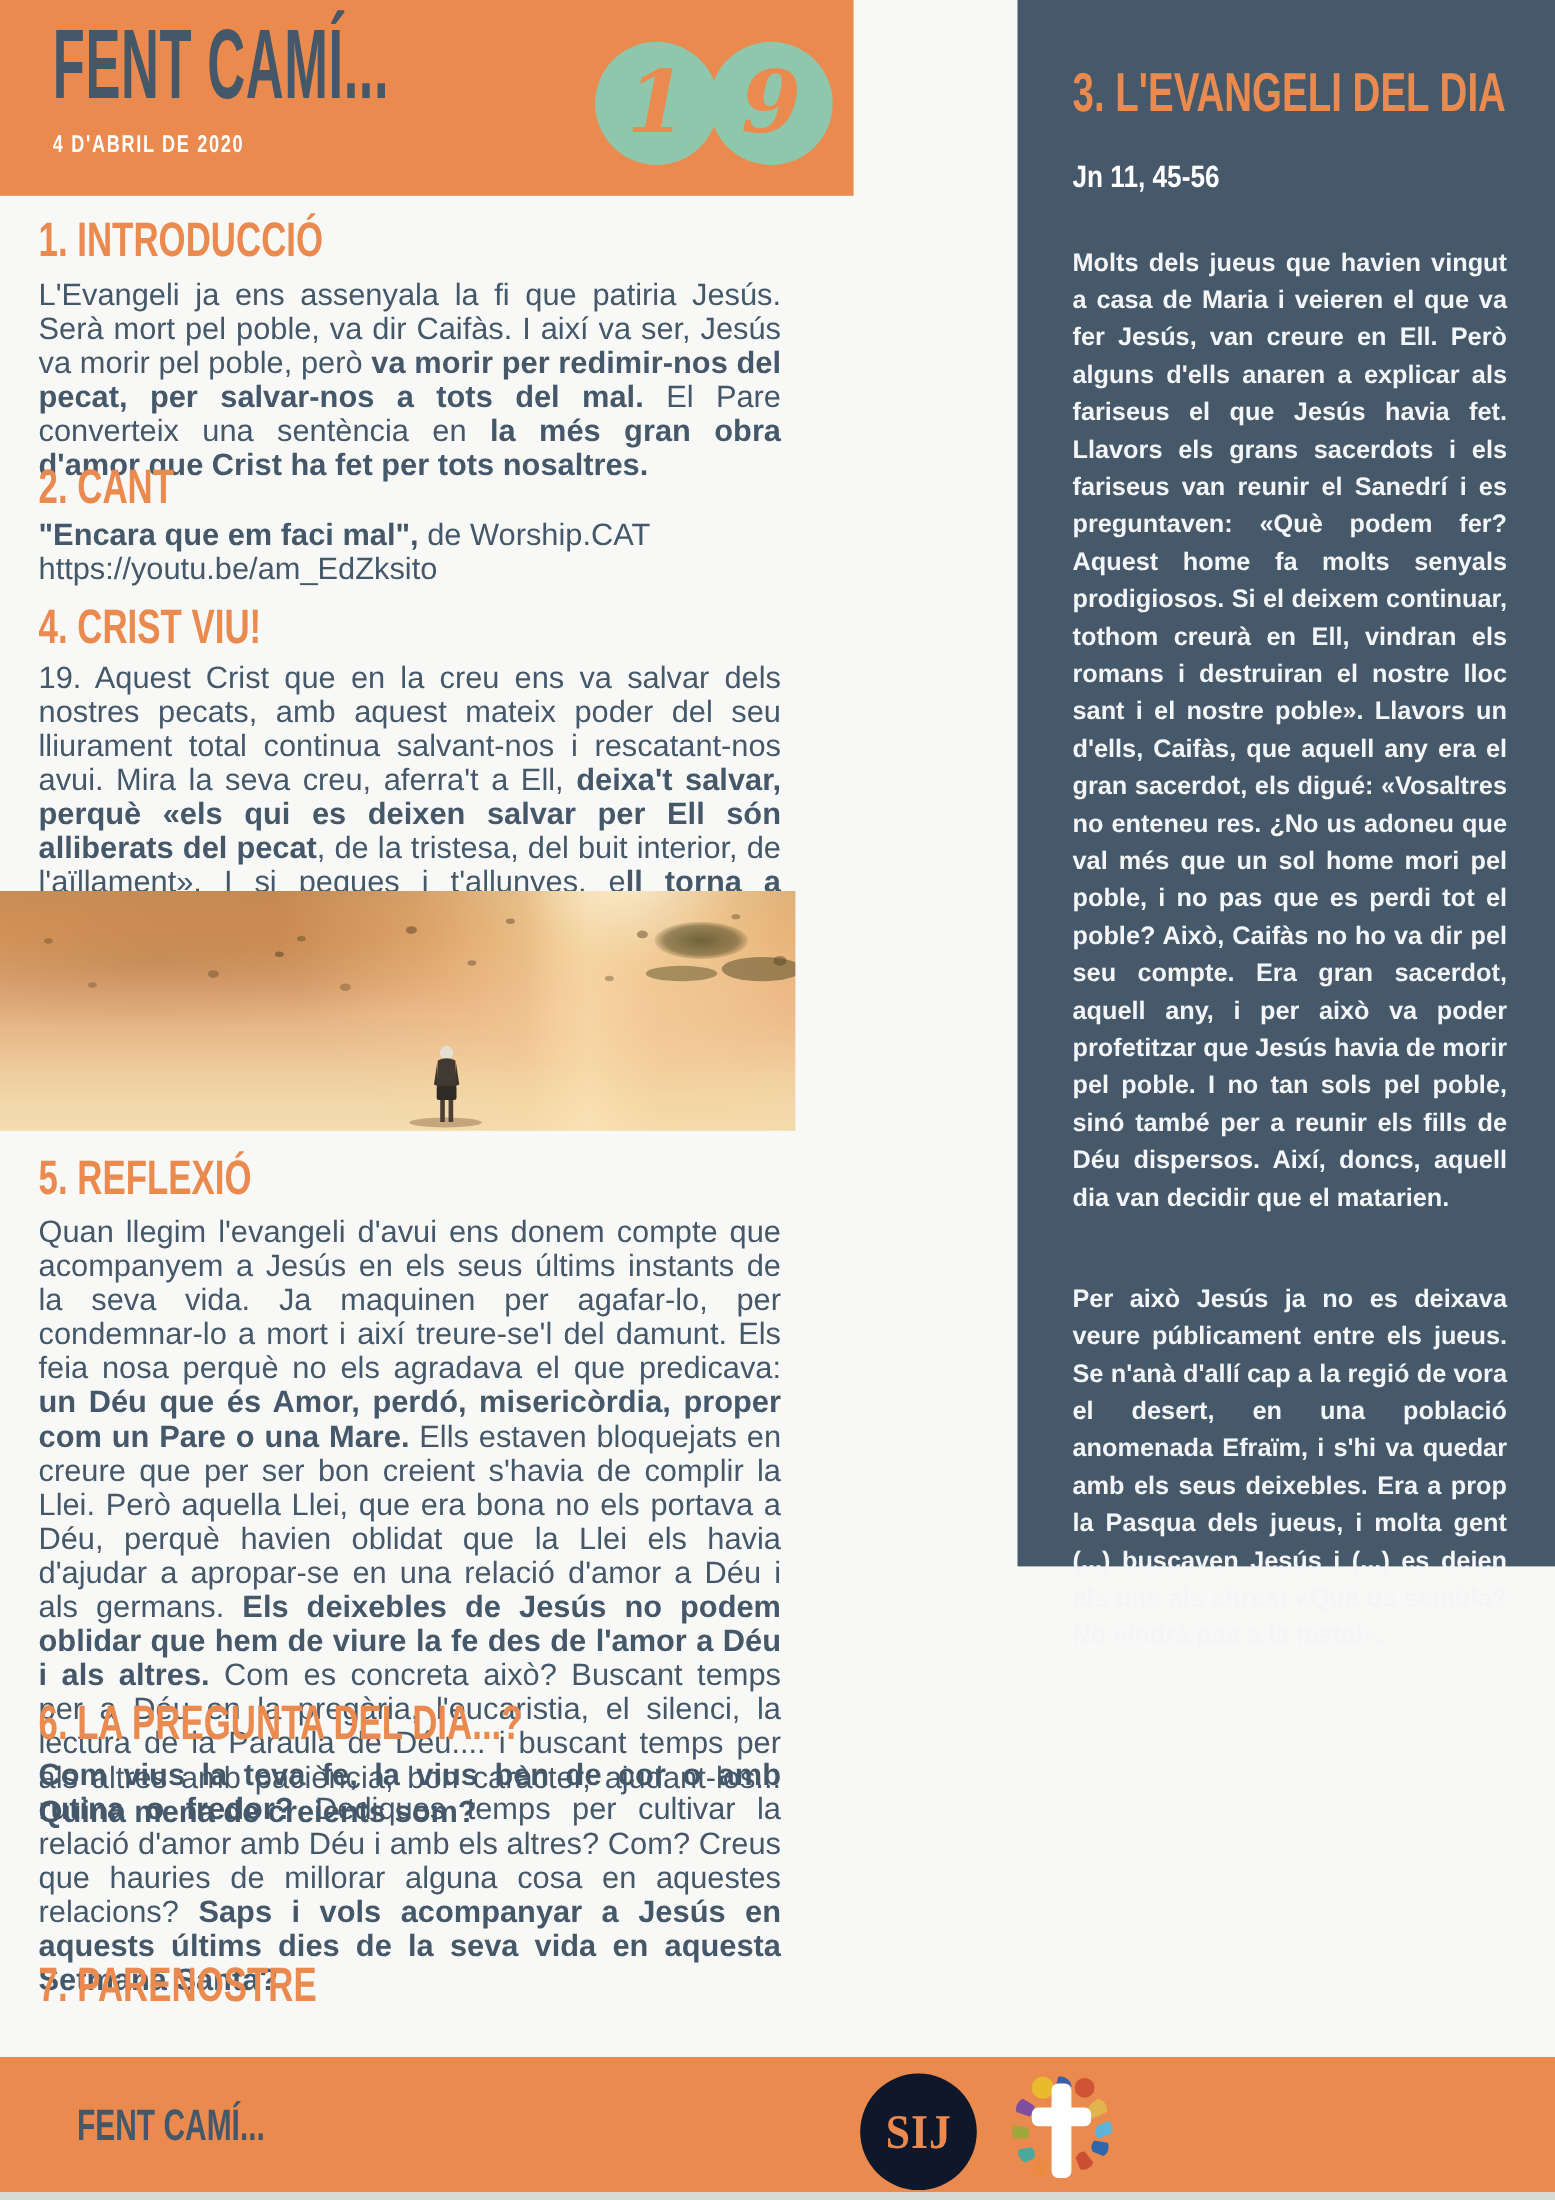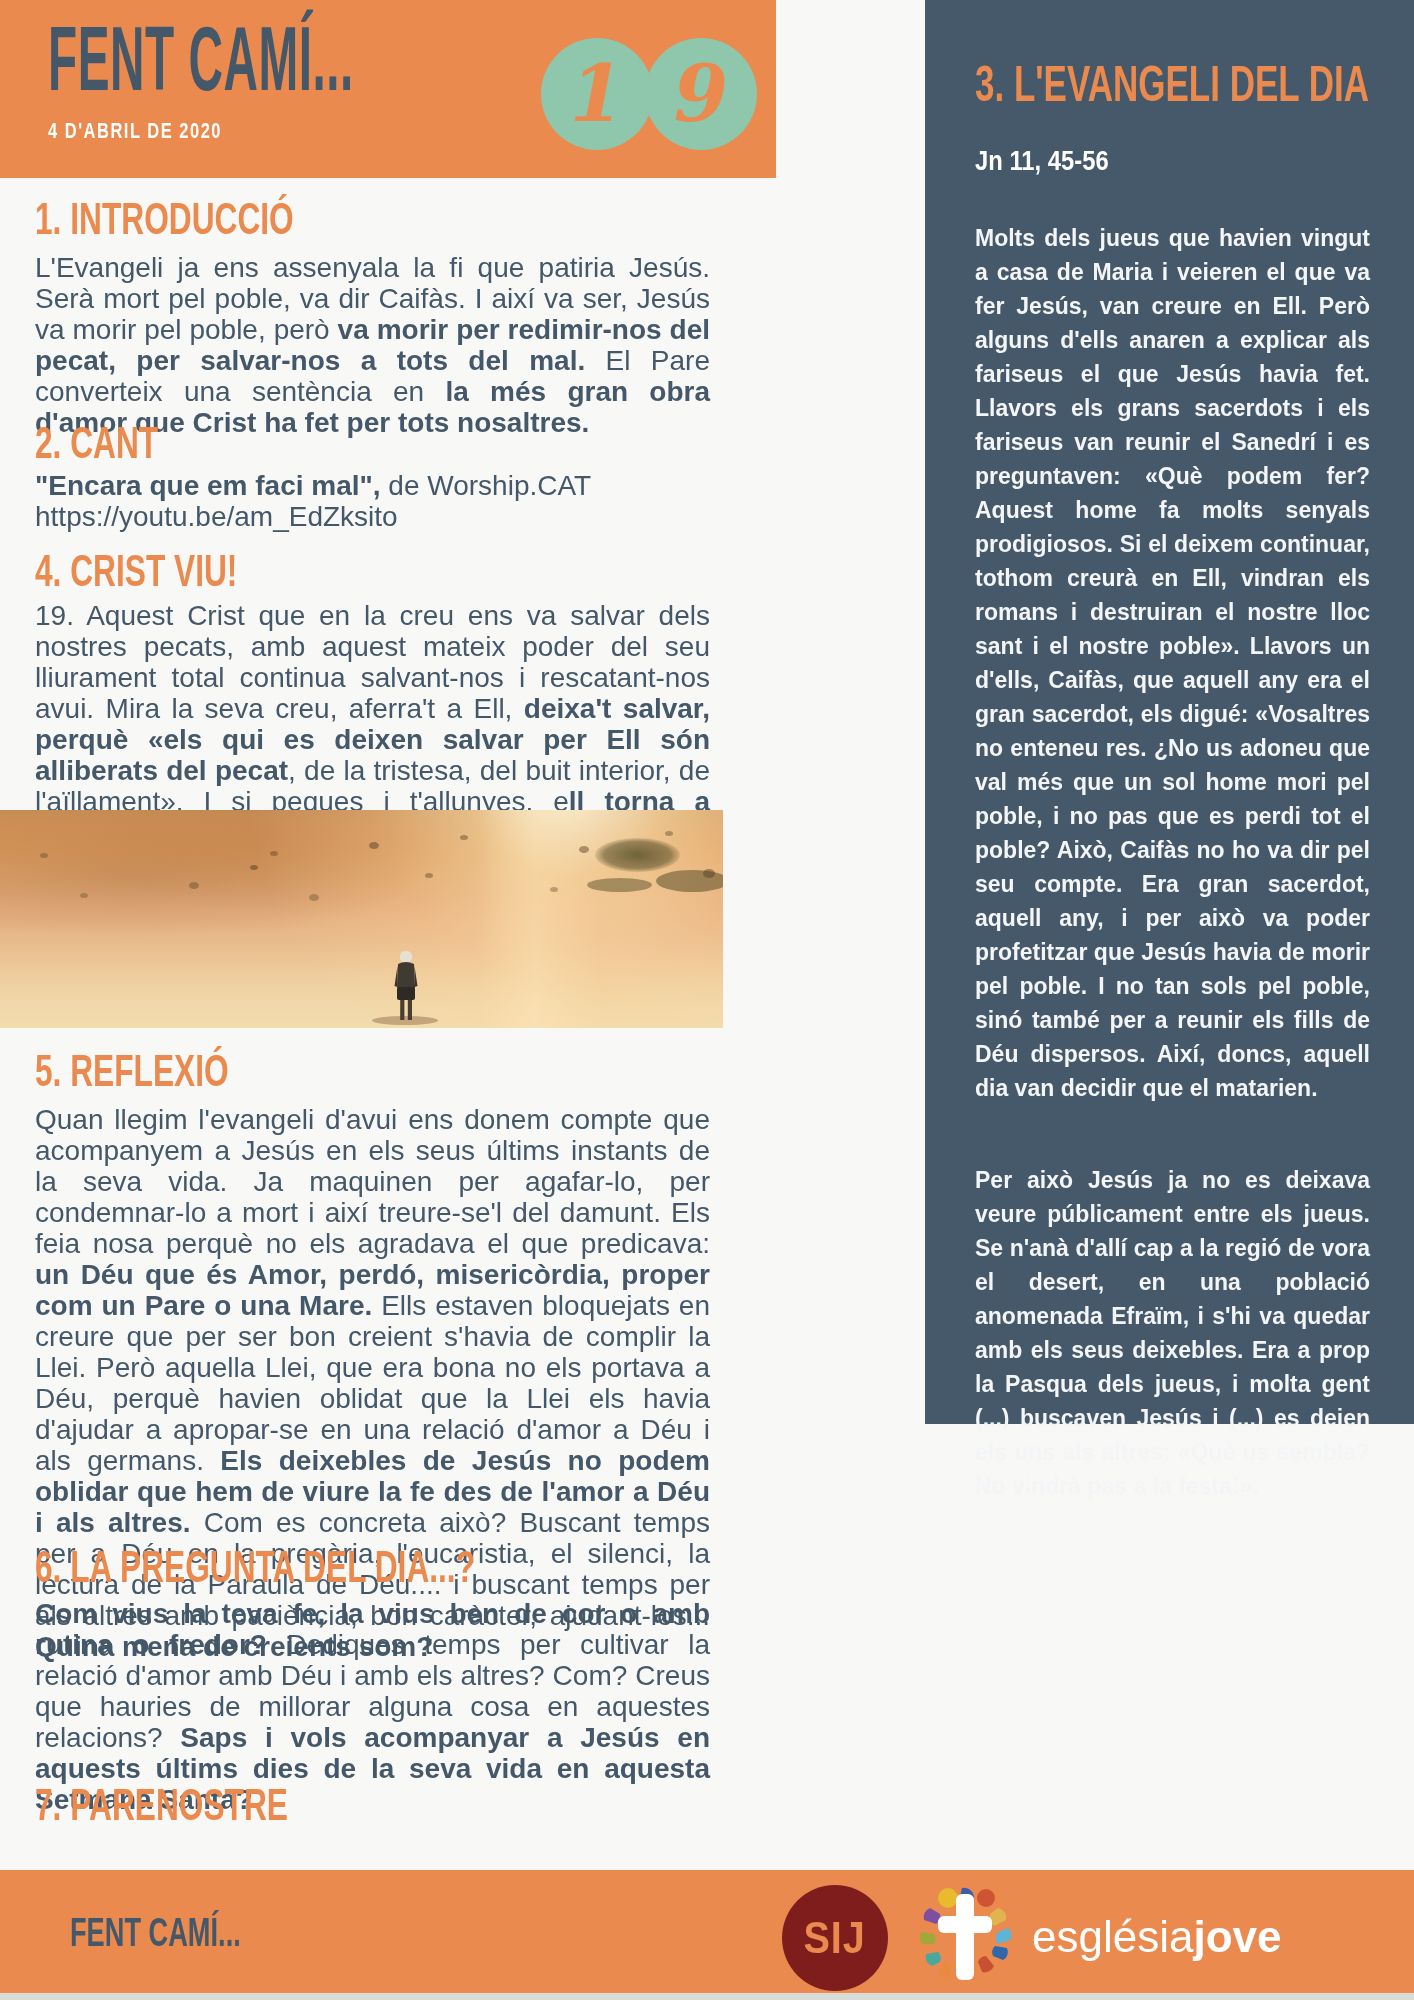--- a/index.html
+++ b/index.html
@@ -92,22 +92,22 @@
     font-size:23px;line-height:34px;font-weight:700;color:#F3F5F6;
     text-align:justify;margin:0 0 58px 0;
   }
   
   .footer{position:absolute;left:0;top:1870px;width:1414px;height:123px;background:var(--orange);}
   .footer-brand{
     position:absolute;left:70px;top:40px;font-size:40px;font-weight:700;color:var(--slate);
     transform:scaleX(.68);transform-origin:left top;white-space:nowrap;
   }
   .sij-badge{
-    position:absolute;left:782px;top:15px;width:106px;height:106px;border-radius:50%;background:#7f1d1d;
-    display:flex;align-items:center;justify-content:center;
+    position:absolute;left:782px;top:15px;width:106px;height:106px;border-radius:50%;background:#0f172a;
+    display:flex;align-items:center;justify-content:center;font-family:Liberation Serif, serif;
   }
   .sij-text{font-size:44px;font-weight:700;color:var(--orange);letter-spacing:1px;transform:scaleX(.9);}
   .ej-logo{position:absolute;left:910px;top:10px;}
   .ej-text{position:absolute;left:1032px;top:42px;font-size:44px;color:#fff;white-space:nowrap;}
   .ej-text .bold{font-weight:700;}
   .bottom-strip{position:absolute;left:0;top:1993px;width:1414px;height:7px;background:#D8DCD9;}
 </style>
 </head>
 <body>
 
@@ -176,19 +176,16 @@
       <path d="M97 68 a9 9 0 0 1 -4 12 l-10 -4 a9 9 0 0 1 2 -10 Z" fill="#2F66AC"></path>
       <path d="M84 86 a10 10 0 0 1 -12 6 l-4 -10 a9 9 0 0 1 8 -6 Z" fill="#C94F32"></path>
       <path d="M62 96 a10 10 0 0 1 -14 2 l2 -12 a9 9 0 0 1 10 0 Z" fill="#7FA943"></path>
       <path d="M40 98 a10 10 0 0 1 -12 -6 l6 -10 a9 9 0 0 1 8 4 Z" fill="#E98A3F"></path>
       <path d="M22 86 a10 10 0 0 1 -6 -12 l12 -2 a9 9 0 0 1 2 10 Z" fill="#4AA89C"></path>
       <path d="M12 64 a9 9 0 0 1 0 -12 l12 2 a9 9 0 0 1 0 10 Z" fill="#A0A83C"></path>
       <path d="M14 40 a10 10 0 0 1 6 -12 l10 6 a9 9 0 0 1 -4 10 Z" fill="#7E4FA0"></path>
       <rect x="46" y="14" width="18" height="86" rx="6" fill="#FFFFFF"></rect>
       <rect x="28" y="36" width="54" height="17" rx="6" fill="#FFFFFF"></rect>
     </svg>
-    <div class="ej-text">
-      <span>església</span><span class="bold">jove</span>
-    </div>
   </div>
   <div class="bottom-strip"></div>
 
 </div>
 
 </body></html>

